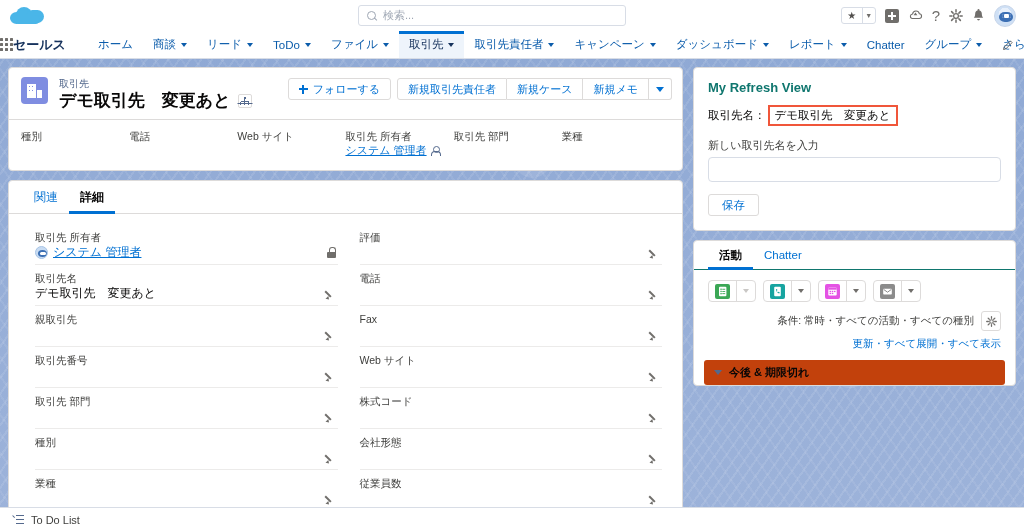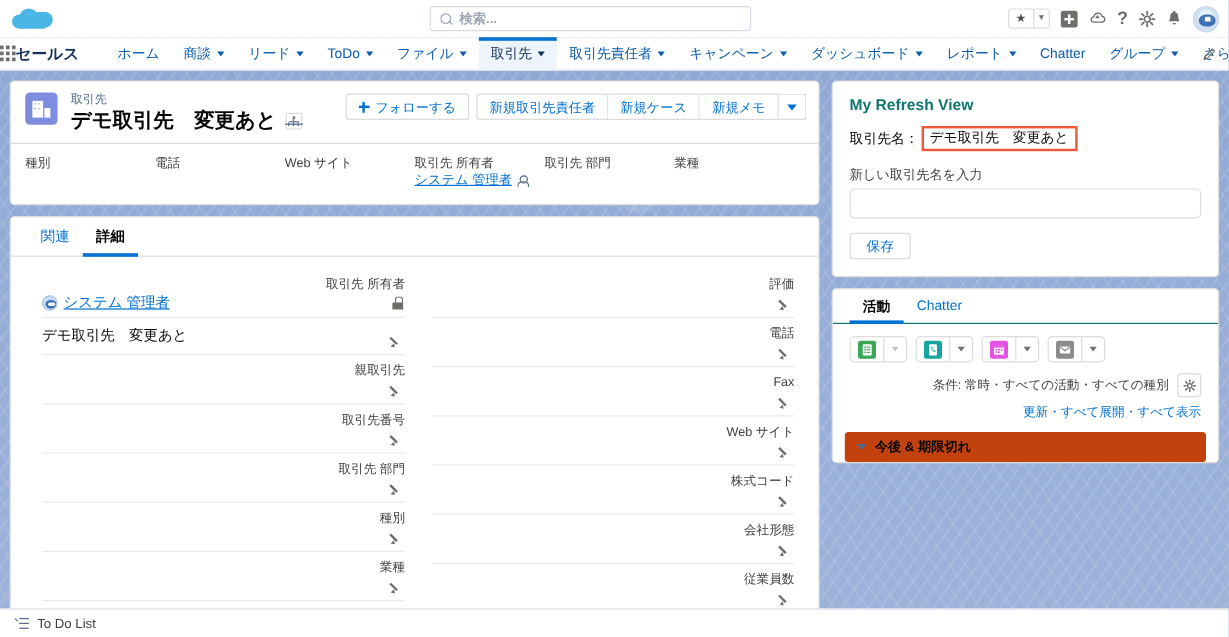--- a/index.html
+++ b/index.html
@@ -18,21 +18,21 @@
       radial-gradient(circle at 18% 60%, rgba(255,255,255,0.13) 0 14px, rgba(255,255,255,0) 15px),
       radial-gradient(circle at 52% 30%, rgba(255,255,255,0.10) 0 18px, rgba(255,255,255,0) 19px),
       radial-gradient(circle at 83% 70%, rgba(255,255,255,0.10) 0 16px, rgba(255,255,255,0) 17px),
       linear-gradient(180deg, #8ea8d4 0%, #9db3da 100%);
     position: relative;
   }
 
   
   #global-header {
     height: 31px; background: #fff; position: relative;
-    display: flex; align-items: center; font-weight: bold;
+    display: flex; align-items: center;
   }
   #sf-logo { width: 54px; height: 31px; display: flex; align-items: center; justify-content: center; }
   .cloud-mark { position: relative; width: 34px; height: 17px; }
   .cloud-mark i {
     position: absolute; background: #4ab6e8; border-radius: 50%; display: block;
   }
   .cloud-mark i:nth-child(1){ left:0; top:5px; width:13px; height:12px; }
   .cloud-mark i:nth-child(2){ left:6px; top:0px; width:16px; height:16px; }
   .cloud-mark i:nth-child(3){ left:16px; top:3px; width:18px; height:13px; border-radius:8px; }
   .cloud-mark i:nth-child(4){ left:4px; top:8px; width:26px; height:9px; border-radius:5px; }
@@ -166,21 +166,21 @@
     display: grid; grid-template-columns: repeat(6, 1fr); gap: 0;
   }
   .hl-f-label { font-size: 10.5px; color:#3e3e3c; line-height: 14px; }
   .hl-f-value { font-size: 11px; line-height: 15px; display:flex; align-items:center; gap:4px; }
   .hl-f-value a { color:#0070d2; text-decoration: underline; }
   .usr-glyph { width:9px;height:10px; position:relative; flex:none;}
   .usr-glyph::before{content:"";position:absolute;left:2px;top:0;width:5px;height:5px;border-radius:50%;border:1.2px solid #54698d;}
   .usr-glyph::after{content:"";position:absolute;left:0.5px;bottom:0;width:8px;height:4px;border-radius:4px 4px 0 0;border:1.2px solid #54698d;border-bottom:none;}
 
   
-  #detail-card { margin-top: 9px; height: 349px; overflow: hidden; position: relative; text-align: right; }
+  #detail-card { margin-top: 9px; height: 349px; overflow: hidden; position: relative; }
   #detail-tabs { display:flex; border-bottom: 1px solid #dddbda; padding: 0 14px; height: 33px; align-items: stretch; }
   .dtab {
     display:flex; align-items:center; padding: 0 11px; font-size: 12px; color:#0070d2;
     position: relative; cursor:pointer;
   }
   .dtab.active { color:#080707; font-weight:bold; }
   .dtab.active::after { content:""; position:absolute; left:0; right:0; bottom:-1px; height:3px; background:#0070d2; }
   #detail-body { display:grid; grid-template-columns: 1fr 1fr; column-gap: 22px; padding: 10px 20px 0 26px; }
   .fld { border-bottom: 1px solid #ecebea; padding: 6px 0 3px 0; position: relative; min-height: 31px; }
   .fld-label { font-size: 10.5px; color:#3e3e3c; line-height: 14px; }
@@ -483,20 +483,21 @@
         <div>
           <div class="fld">
             <div class="fld-label">取引先 所有者</div>
             <div class="fld-value">
               <span class="av-sm"></span>
               <a href="#">システム 管理者</a>
             </div>
             <span class="lock-ic"></span>
           </div>
           <div class="fld">
+            <div class="fld-label">取引先名</div>
             <div class="fld-value">デモ取引先　変更あと</div>
             <span class="pencil"></span>
           </div>
           <div class="fld">
             <div class="fld-label">親取引先</div>
             <div class="fld-value"></div>
             <span class="pencil"></span>
           </div>
           <div class="fld">
             <div class="fld-label">取引先番号</div>

